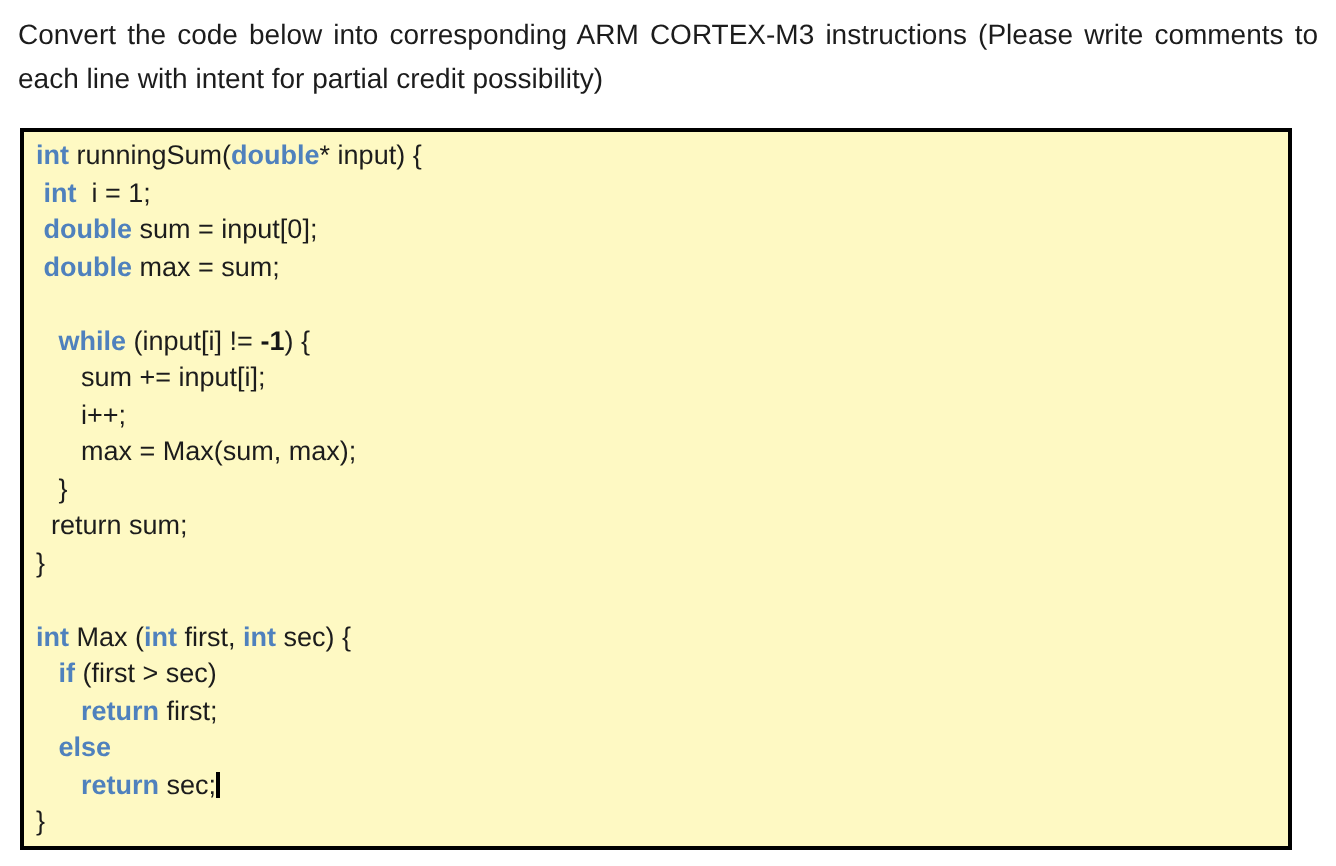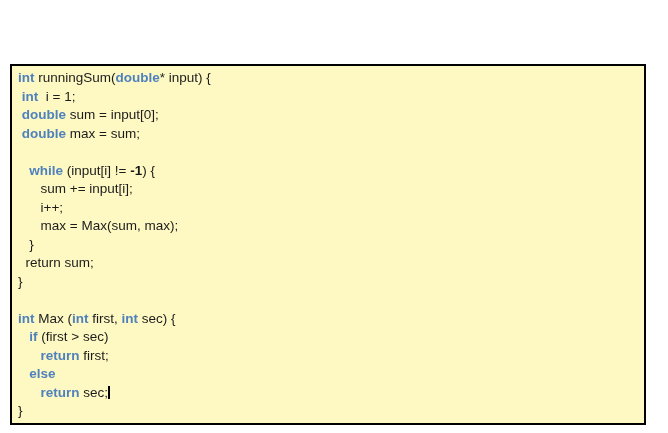--- a/index.html
+++ b/index.html
@@ -67,15 +67,17 @@
     height: 13px;
     background: #000000;
     vertical-align: -2px;
   }
 </style>
 </head>
 <body>
 
 <div class="page">
   <div class="prompt">
+    <div class="prompt-l1">Convert the code below into corresponding ARM CORTEX-M3 instructions (Please write comments to</div>
+    <div class="prompt-l2">each line with intent for partial credit possibility)</div>
   </div>
   <div class="code-box"><div class="code-line"><span class="seg-kw">int</span><span class="seg-p"> runningSum(</span><span class="seg-kw">double</span><span class="seg-p">* input) {</span></div><div class="code-line"><span class="seg-p"> </span><span class="seg-kw">int</span><span class="seg-p">  i = 1;</span></div><div class="code-line"><span class="seg-p"> </span><span class="seg-kw">double</span><span class="seg-p"> sum = input[0];</span></div><div class="code-line"><span class="seg-p"> </span><span class="seg-kw">double</span><span class="seg-p"> max = sum;</span></div><div class="code-line">&nbsp;</div><div class="code-line"><span class="seg-p">   </span><span class="seg-kw">while</span><span class="seg-p"> (input[i] != </span><span class="seg-num">-1</span><span class="seg-p">) {</span></div><div class="code-line"><span class="seg-p">      sum += input[i];</span></div><div class="code-line"><span class="seg-p">      i++;</span></div><div class="code-line"><span class="seg-p">      max = Max(sum, max);</span></div><div class="code-line"><span class="seg-p">   }</span></div><div class="code-line"><span class="seg-p">  return sum;</span></div><div class="code-line"><span class="seg-p">}</span></div><div class="code-line">&nbsp;</div><div class="code-line"><span class="seg-kw">int</span><span class="seg-p"> Max (</span><span class="seg-kw">int</span><span class="seg-p"> first, </span><span class="seg-kw">int</span><span class="seg-p"> sec) {</span></div><div class="code-line"><span class="seg-p">   </span><span class="seg-kw">if</span><span class="seg-p"> (first &gt; sec)</span></div><div class="code-line"><span class="seg-p">      </span><span class="seg-kw">return</span><span class="seg-p"> first;</span></div><div class="code-line"><span class="seg-p">   </span><span class="seg-kw">else</span></div><div class="code-line"><span class="seg-p">      </span><span class="seg-kw">return</span><span class="seg-p"> sec;</span><span class="seg-caret"></span></div><div class="code-line"><span class="seg-p">}</span></div></div>
 </div>
 
 </body></html>

